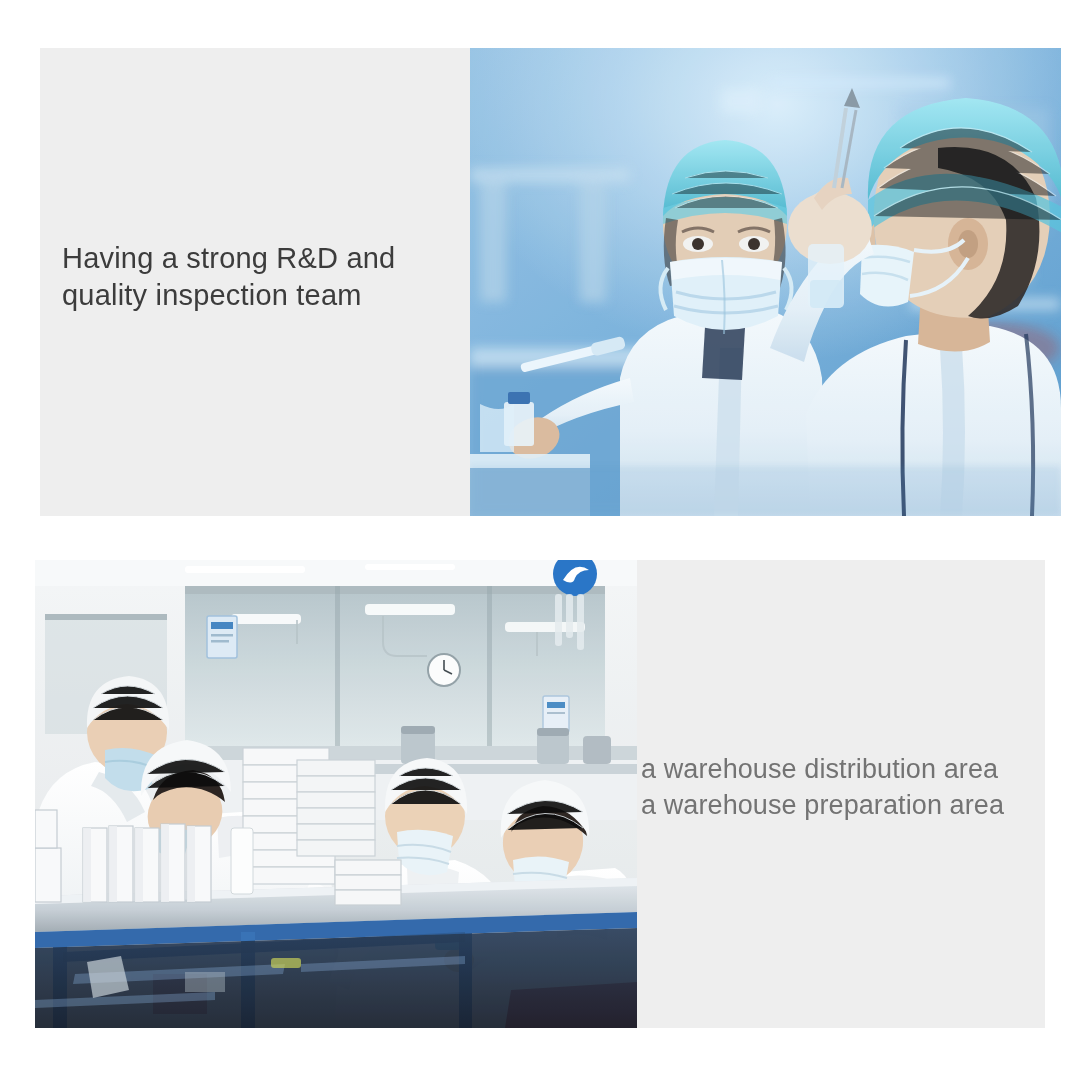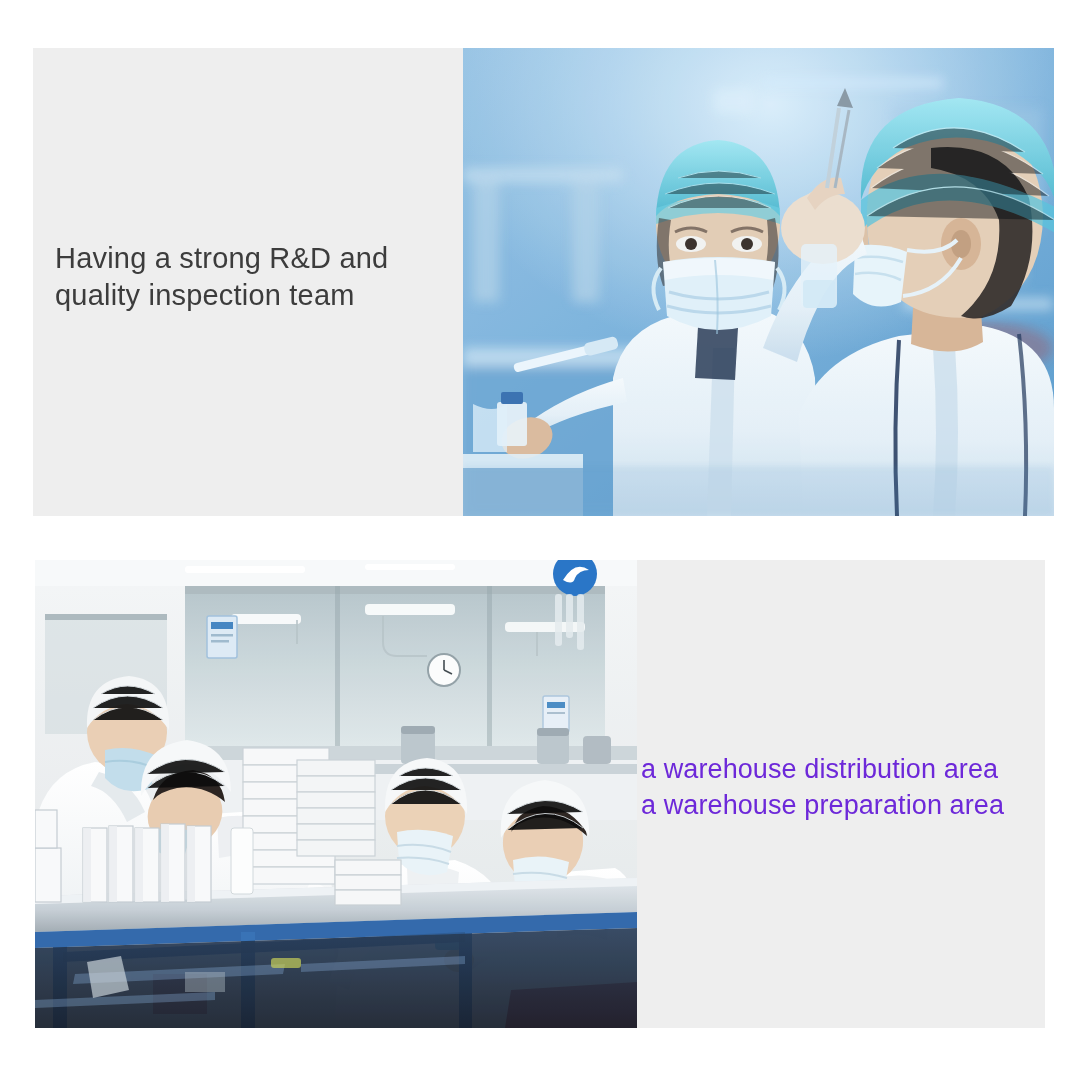--- a/index.html
+++ b/index.html
@@ -11,21 +11,21 @@
     width: 1080px;
     height: 1080px;
     position: relative;
     overflow: hidden;
     font-family: "Liberation Sans", sans-serif;
   }
 
   
   .block-top {
     position: absolute;
-    left: 33px;
+    left: 40px;
     top: 48px;
     width: 1021px;
     height: 468px;
     display: flex;
     background: #7dd3fc;
   }
   .caption-pane-left {
     width: 430px;
     height: 100%;
     background: #eeeeee;
@@ -74,21 +74,21 @@
     flex: 1 1 auto;
     height: 100%;
     background: #eeeeee;
     position: relative;
   }
   .caption-right {
     position: absolute;
     left: 4px;
     top: 192px;
     width: 420px;
-    color: #6d28d9;
+    color: #737373;
     font-size: 27px;
     line-height: 1.33;
     letter-spacing: 0.1px;
     font-weight: 300;
     white-space: pre-line;
   }
 
   
   .photo-svg {
     position: absolute;

